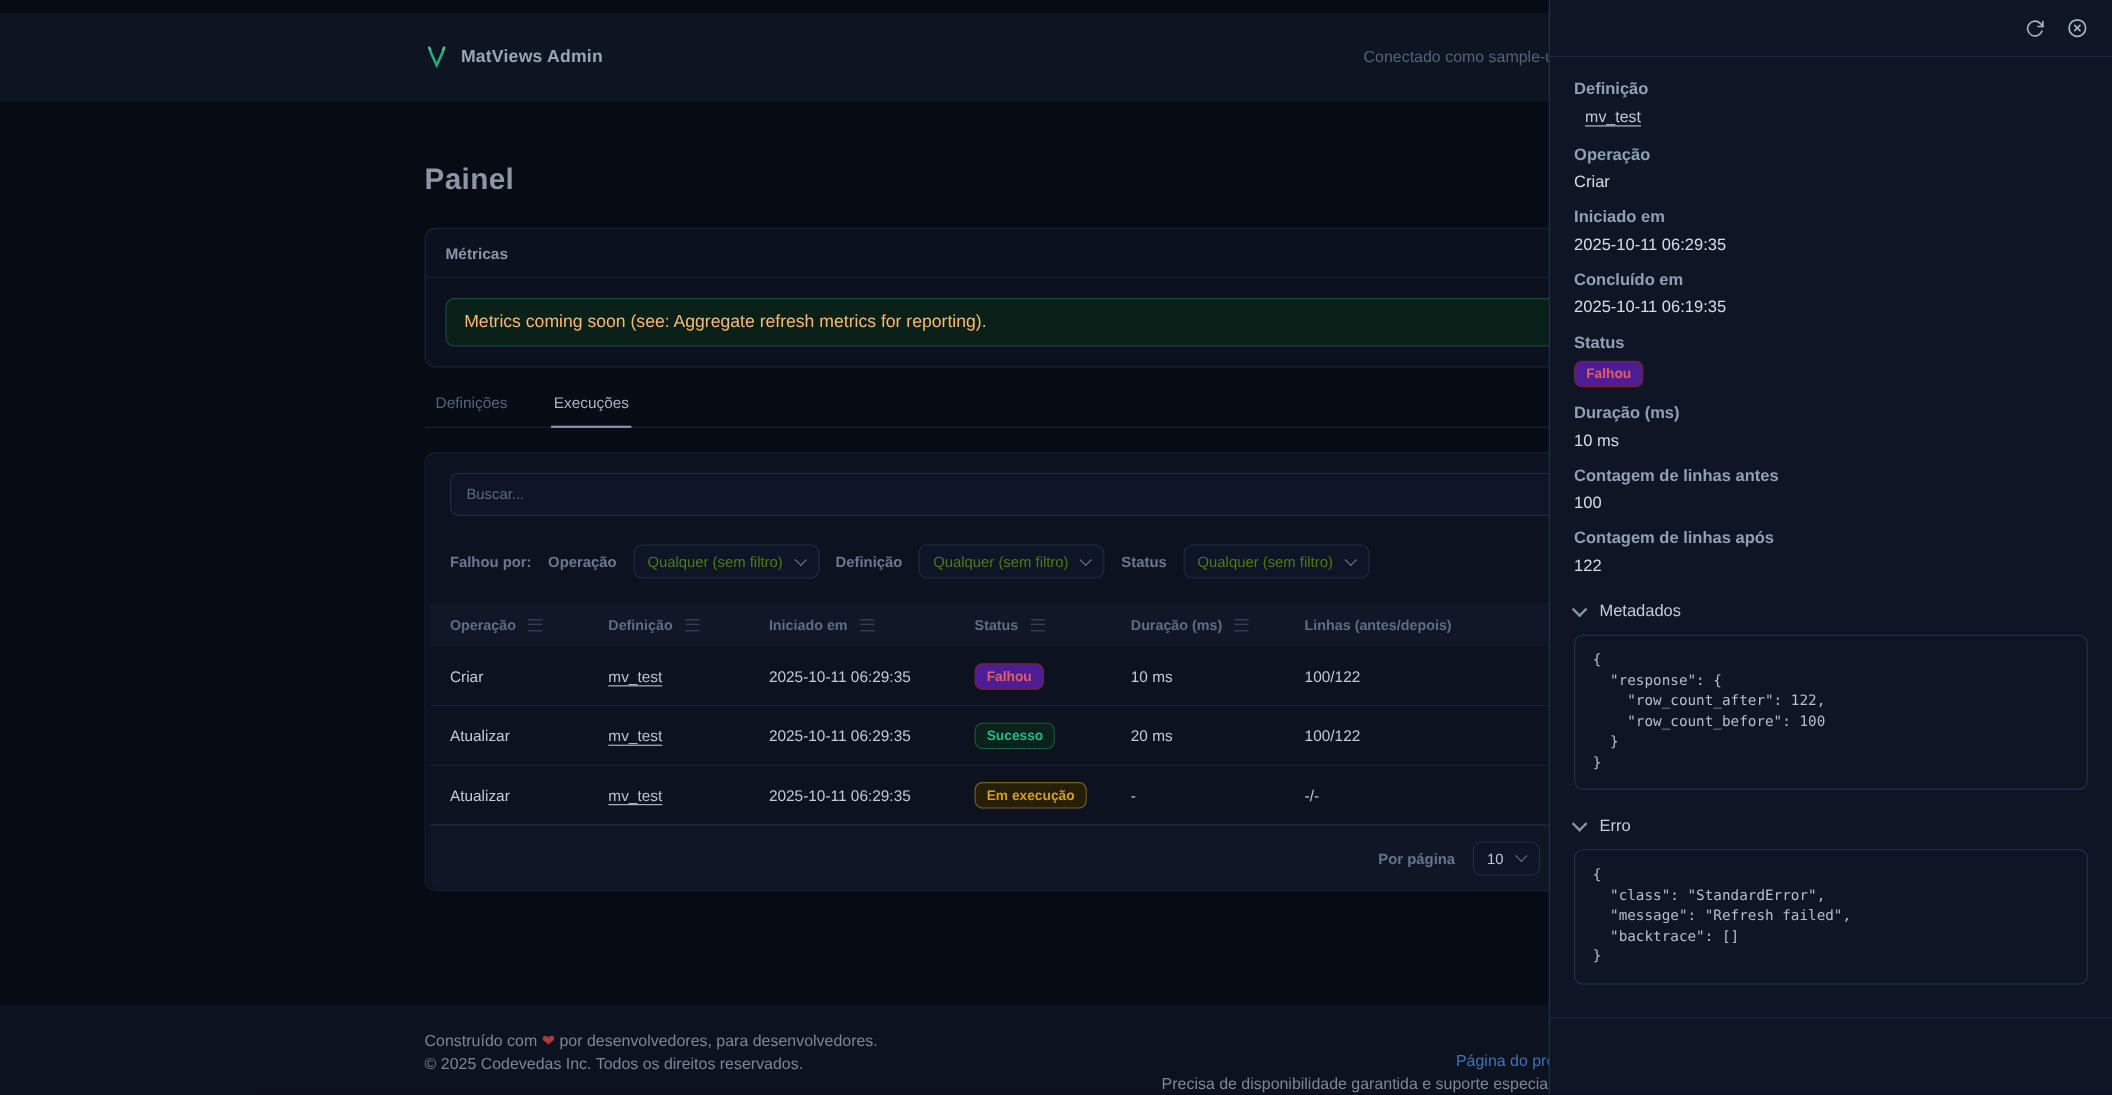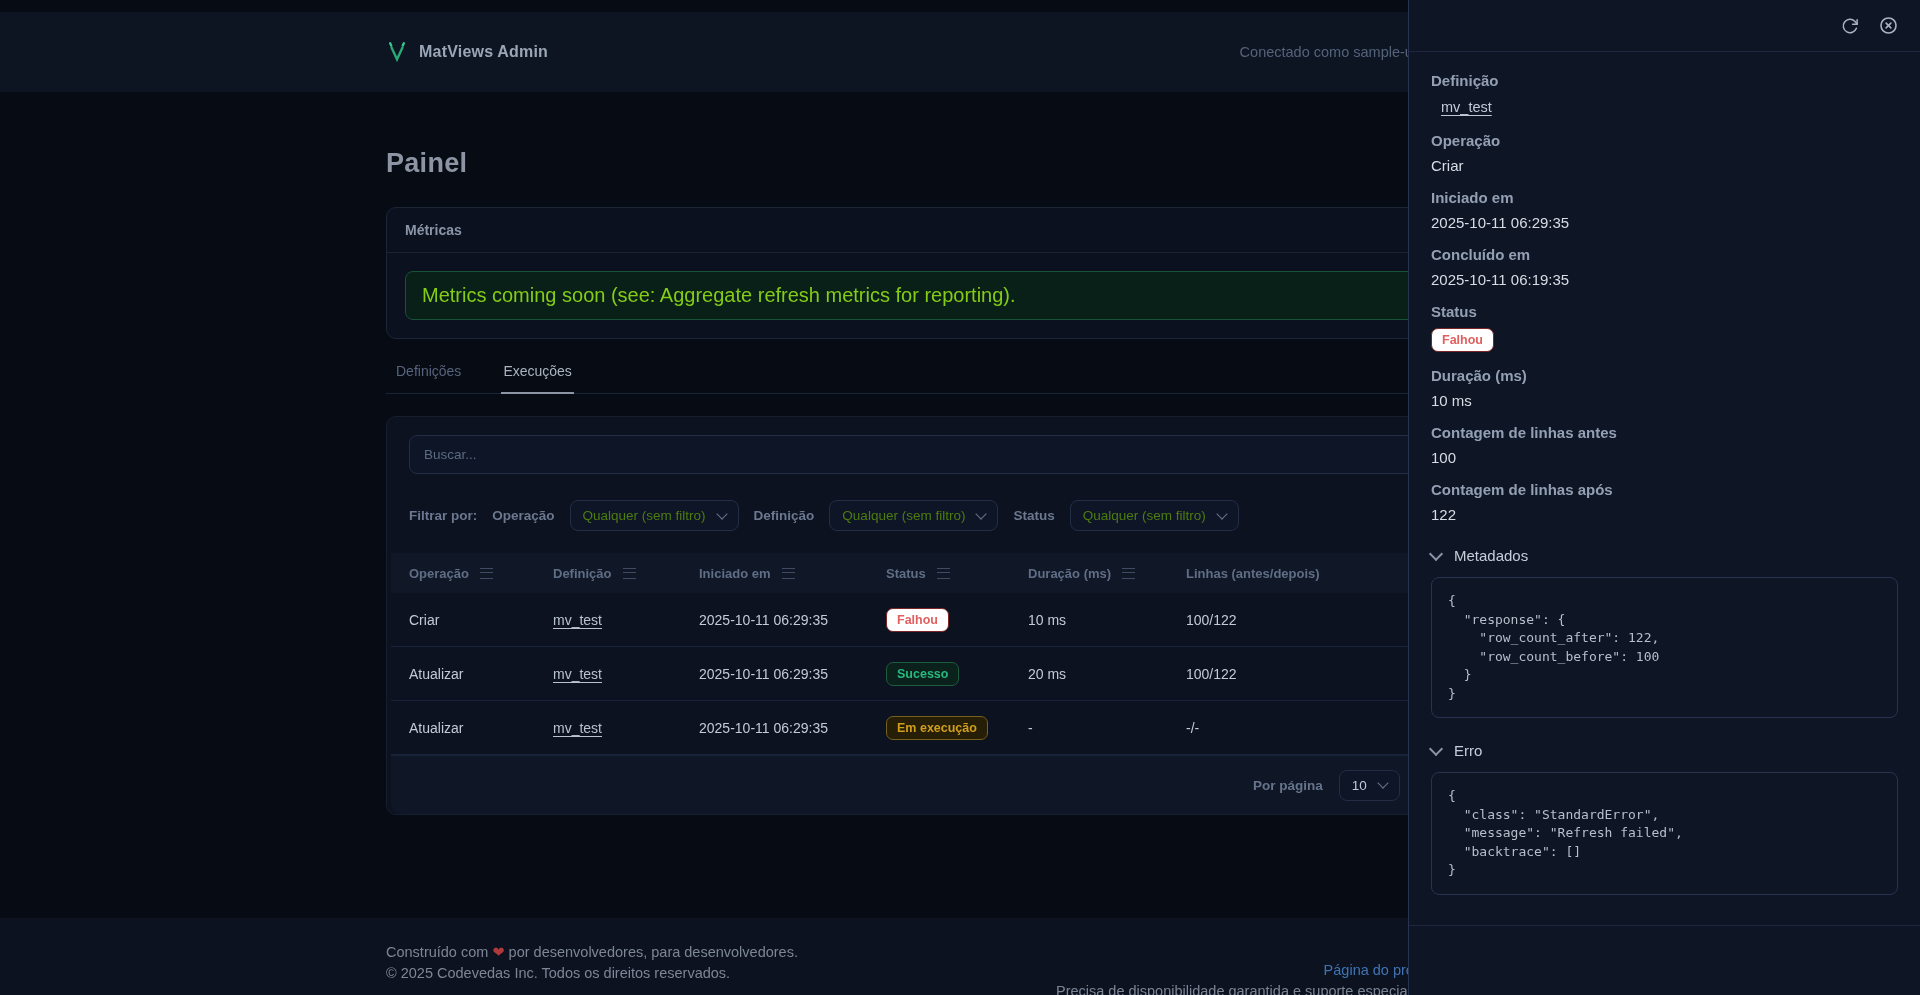--- a/index.html
+++ b/index.html
@@ -17,21 +17,21 @@
   .brand{display:flex;align-items:center;gap:11px;}
   .brand-name{font-size:16px;font-weight:bold;color:#9aa6b5;letter-spacing:.2px;}
   .user-status{font-size:14.5px;color:#55637a;}
 
   
   .page-title{margin-top:56px;font-size:27px;font-weight:bold;color:#8d95a4;letter-spacing:.3px;}
 
   .metrics-card{margin-top:28px;background:#0b111e;border:1px solid #1c2638;border-radius:10px;}
   .card-header{padding:14px 18px;border-bottom:1px solid #1a2335;font-size:14px;font-weight:bold;color:#8a96a8;}
   .metrics-alert{margin:18px;padding:12px 16px;background:#082018;border:1px solid #175239;border-radius:8px;
-    color:#84cc16;font-size:20px;}
+    color:#fdba74;font-size:16px;}
 
   
   .tabs{margin-top:24px;display:flex;gap:38px;border-bottom:1px solid #1b2537;padding:0 8px;}
   .tab{font-size:14px;padding:0 2px 13px;cursor:default;}
   .tab.inactive{color:#56647c;}
   .tab.active{color:#aab3c0;border-bottom:2px solid #8b95a6;margin-bottom:-1px;}
 
   
   .table-card{margin-top:22px;background:#0c1220;border:1px solid #161f30;border-radius:10px;padding:18px 22px 0;}
   .search-input{display:block;width:100%;box-sizing:border-box;height:39px;background:#0e1526;border:1px solid #232e46;
@@ -49,21 +49,21 @@
   .thead{margin:22px -18px 0;background:#101828;height:40px;}
   .th{display:flex;align-items:center;gap:11px;font-size:13px;font-weight:bold;color:#5f6d85;}
   .sort-icon{width:13px;height:9px;border-top:1.5px solid #3e4b63;border-bottom:1.5px solid #3e4b63;position:relative;cursor:pointer;}
   .sort-icon::after{content:'';position:absolute;left:0;right:0;top:50%;margin-top:-1px;border-top:1.5px solid #3e4b63;}
 
   .trow{margin:0 -18px;height:53px;border-bottom:1px solid #18223a;font-size:14px;color:#c3cbd8;}
   .trow:last-of-type{border-bottom:none;}
   .cell-link{color:#b9c2d0;text-decoration:underline;text-underline-offset:3px;cursor:pointer;}
 
   .badge{display:inline-block;padding:3px 10px;border-radius:7px;font-size:12.5px;font-weight:bold;line-height:16px;}
-  .badge.failed{color:#e06060;background:#ffffff;border:1px solid #7a2526;}
+  .badge.failed{color:#e06060;background:#4c1d95;border:1px solid #7a2526;}
   .badge.success{color:#27b97f;background:#0a221b;border:1px solid #1d5c3c;}
   .badge.running{color:#cf9f1c;background:#271e07;border:1px solid #77601c;}
 
   .pagination{margin:0 -18px;background:#0f1626;border-top:1px solid #1a2335;border-radius:0 0 10px 10px;
     height:58px;display:flex;align-items:center;justify-content:flex-end;gap:16px;padding-right:58px;}
   .pagination .plabel{font-size:13.5px;font-weight:bold;color:#66748c;}
   .page-size{display:flex;align-items:center;gap:12px;background:#0e1526;border:1px solid #232e46;border-radius:8px;
     padding:7px 12px;color:#c2cad8;font-size:13.5px;}
   .pg-btn{background:none;border:none;font-size:17px;font-weight:bold;color:#2c3a55;padding:4px 6px;cursor:default;
     font-family:"Liberation Sans",sans-serif;}
@@ -126,21 +126,21 @@
 
   <nav class="tabs">
     <div class="tab inactive">Definições</div>
     <div class="tab active">Execuções</div>
   </nav>
 
   <section class="table-card">
     <input class="search-input" type="text" placeholder="Buscar..." style="">
 
     <div class="filters">
-      <span class="flabel">Filtrar por:</span>
+      <span class="flabel">Falhou por:</span>
       <span class="flabel">Operação</span>
       <div class="select-box">
         <span>Qualquer (sem filtro)</span>
         <span class="chev"></span>
       </div>
       <span class="flabel">Definição</span>
       <div class="select-box">
         <span>Qualquer (sem filtro)</span>
         <span class="chev"></span>
       </div>

